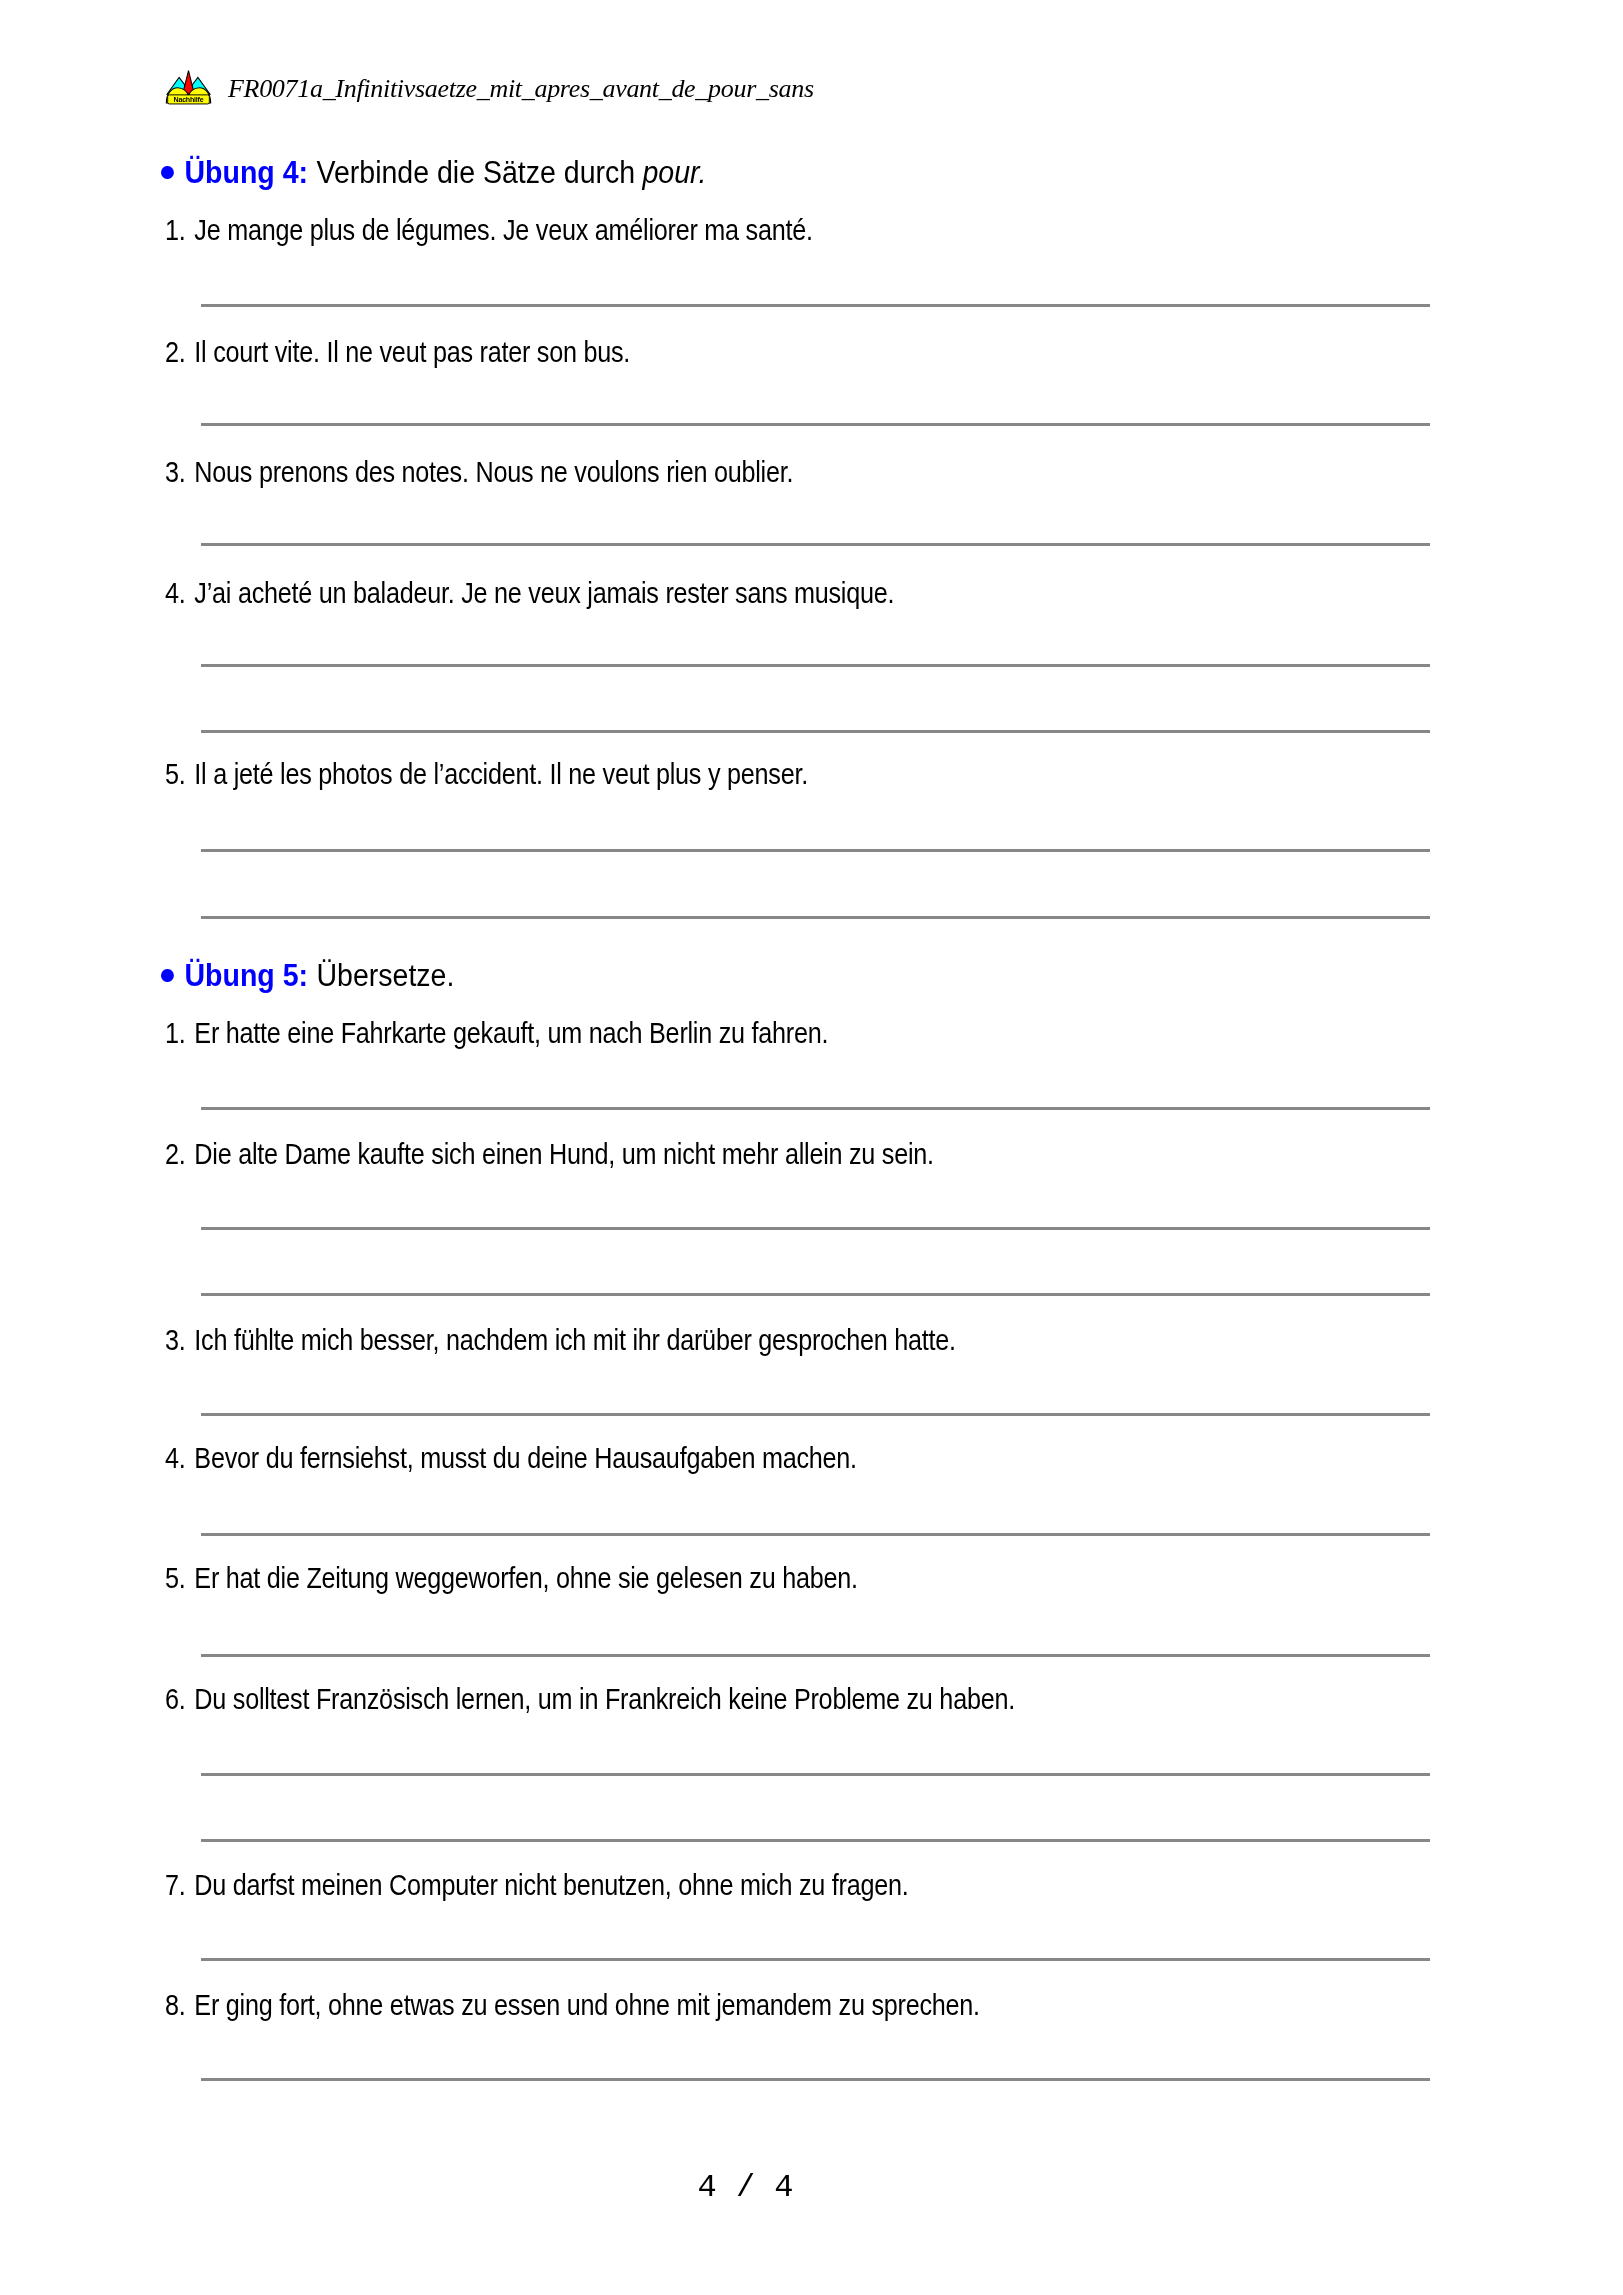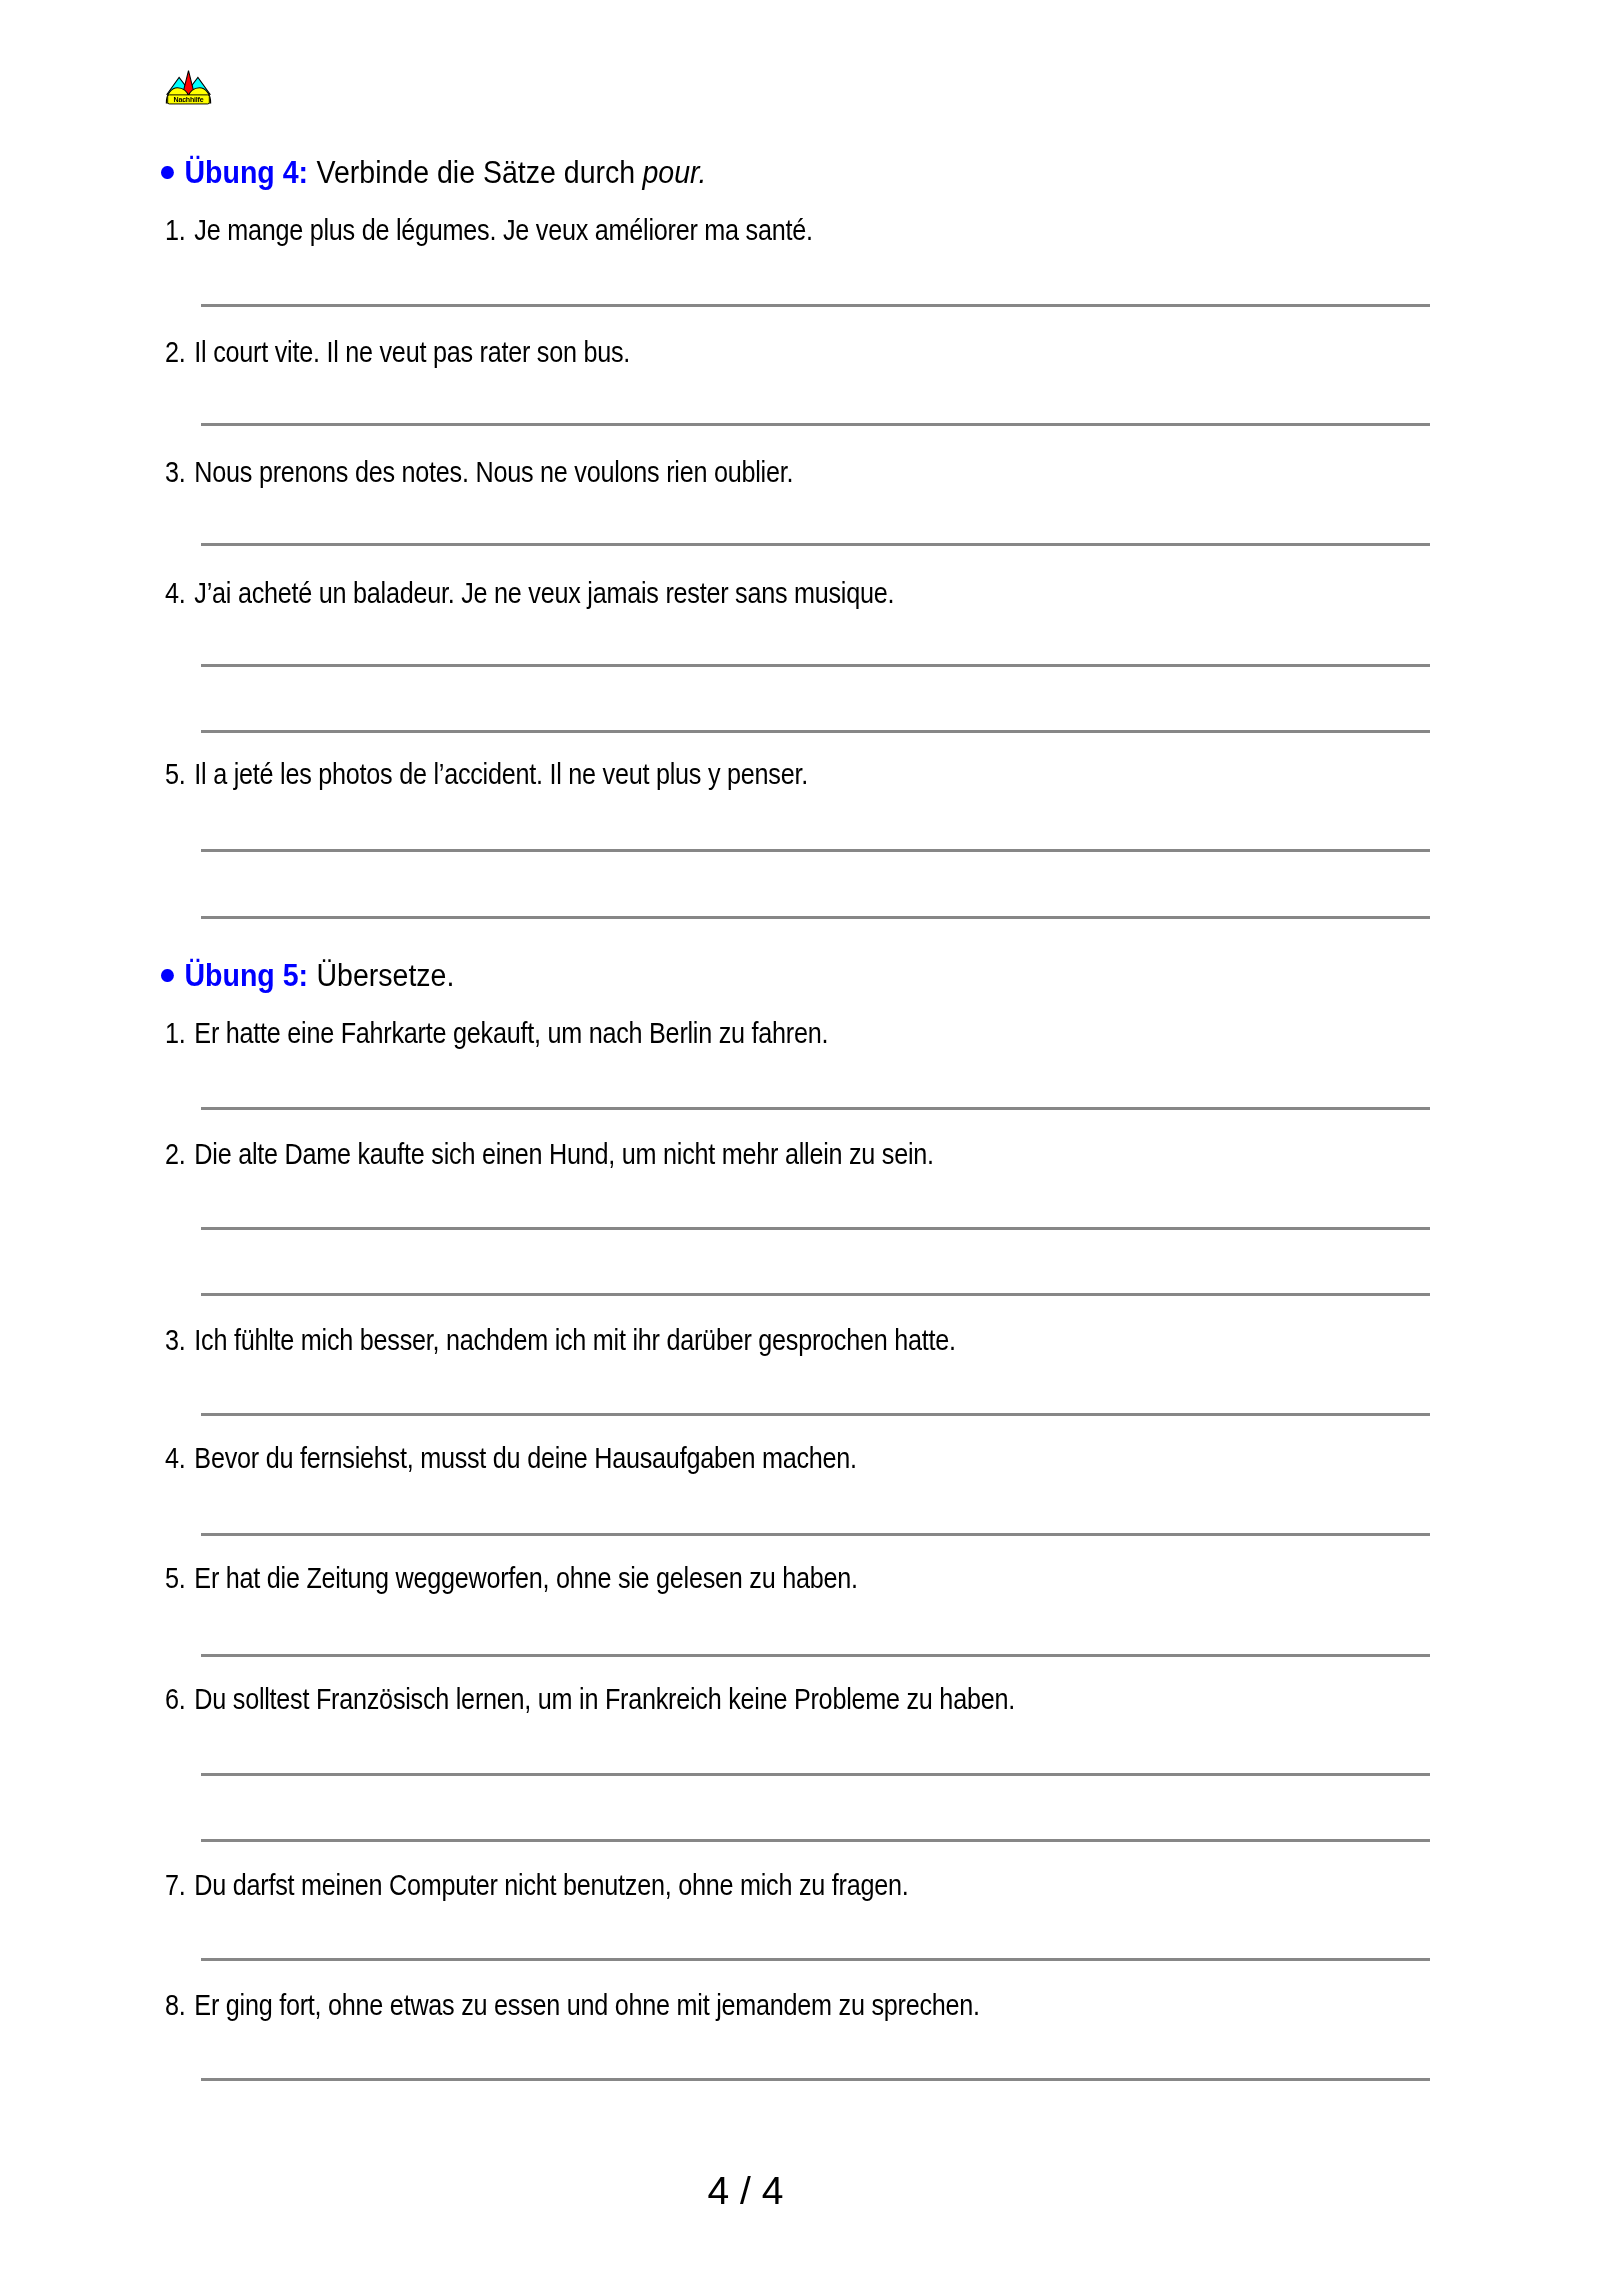--- a/index.html
+++ b/index.html
@@ -86,39 +86,40 @@
     background: #878787;
   }
 
   
   .footer {
     position: absolute;
     left: 0;
     top: 2170px;
     width: 1491px;
     text-align: center;
-    font-family: Liberation Sans, sans-serif;
-    font-size: 39px;
+    font-family: Liberation Mono, monospace;
+    font-size: 32px;
     line-height: 1.1;
   }
 </style>
 </head>
 <body>
 
 <div class="page">
 
   <svg class="logo" viewBox="0 0 70 54" aria-hidden="true">
     <polygon points="3,37 21,12 40,37" fill="#00FFFF" stroke="#000000" stroke-width="1.6"></polygon>
     <polygon points="30,37 49,12 67,37" fill="#00FFFF" stroke="#000000" stroke-width="1.6"></polygon>
     <polygon points="26,38 35,2 44,38" fill="#FF0000" stroke="#000000" stroke-width="1.6"></polygon>
     <path d="M2,50 C2,36 10,27.5 18.5,27.5 C27.5,27.5 34,33.5 35,40 C36,33.5 42.5,27.5 51.5,27.5 C60,27.5 68,36 68,50 Z" fill="#FFFF00" stroke="#000000" stroke-width="1.6"></path>
     <rect x="4" y="38" width="62" height="13.5" rx="2.5" fill="#FFFF00" stroke="#000000" stroke-width="1.4"></rect>
     <text x="35" y="48.5" text-anchor="middle" class="logo-text">Nachhilfe</text>
   </svg>
 
+  <div class="doc-title">FR0071a_Infinitivsaetze_mit_apres_avant_de_pour_sans</div>
 
   <div class="heading" style="top:156px">
     <span class="bullet"></span>
     <span class="h-label">Übung 4:</span>
     <span class="h-instr">Verbinde die Sätze durch</span>
     <span class="h-italic">pour.</span>
   </div>
 
   <div class="item" style="top:213px">
     <span class="num">1.</span><span class="txt">Je mange plus de légumes. Je veux améliorer ma santé.</span>

